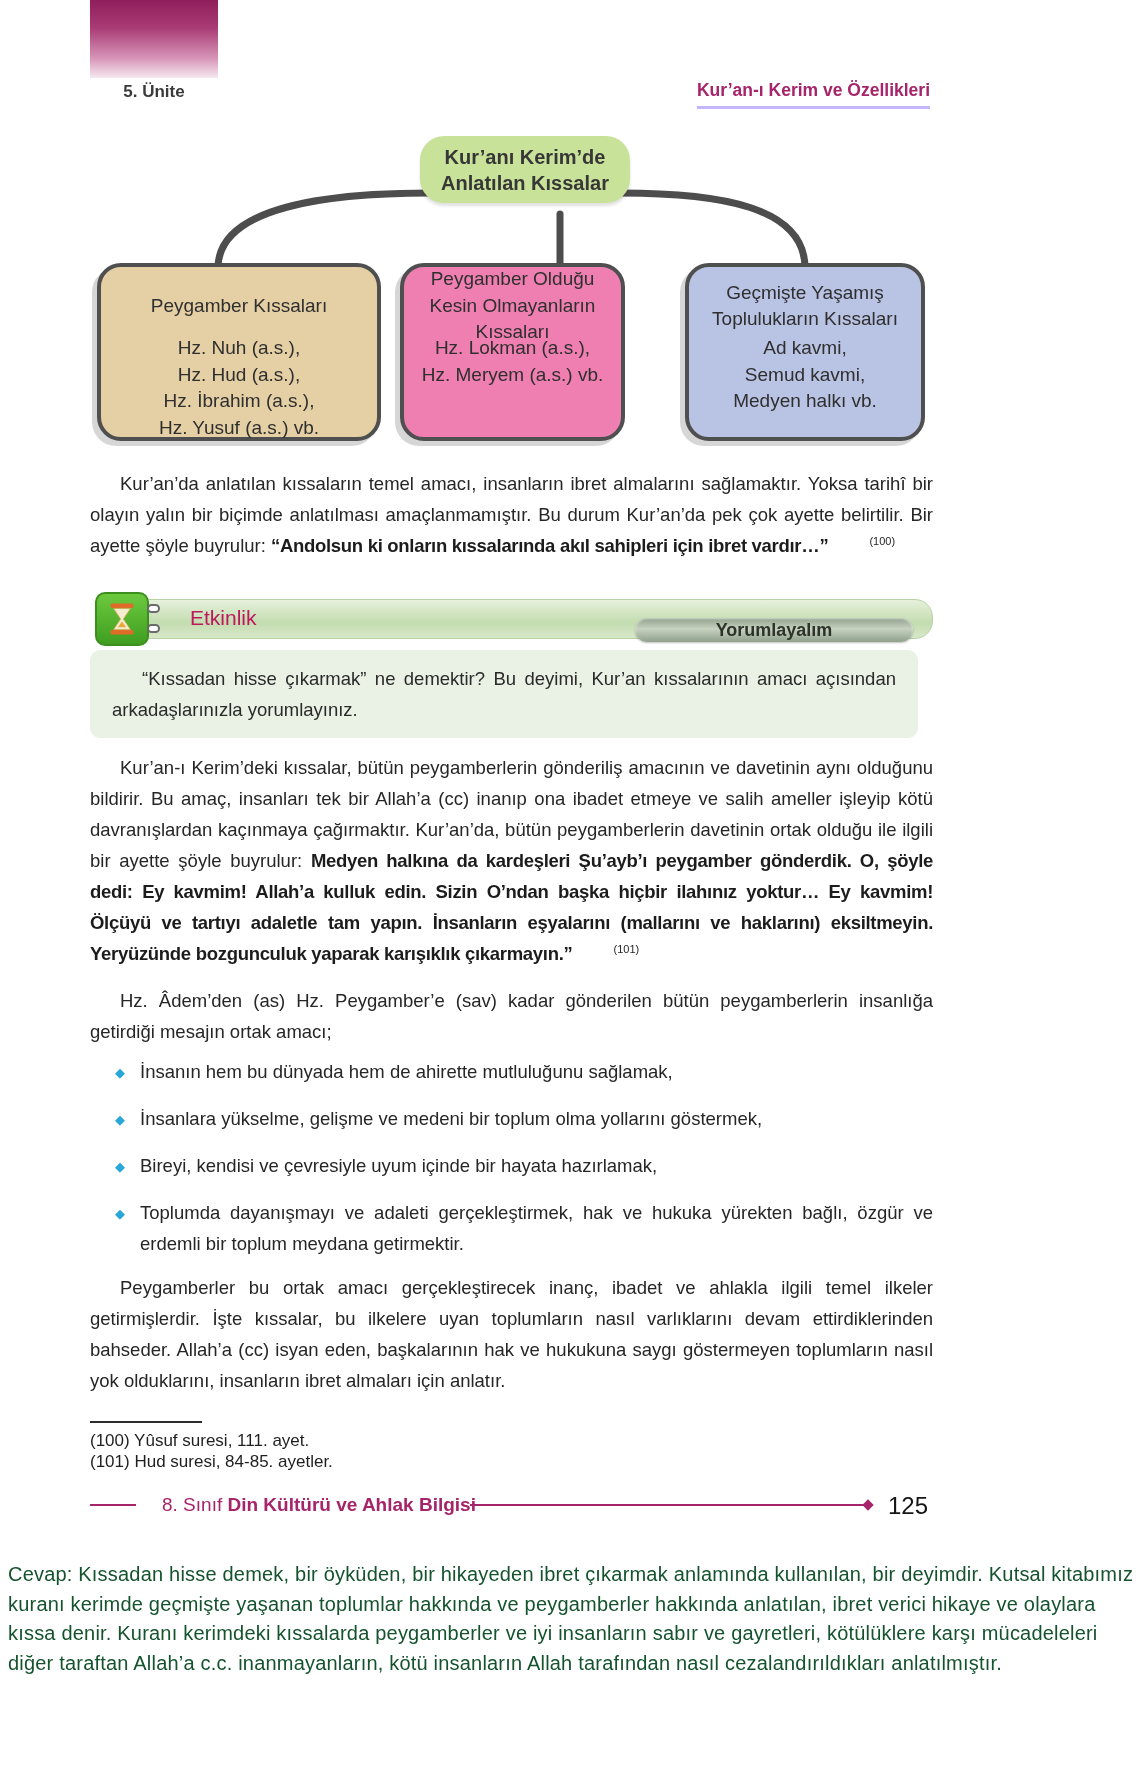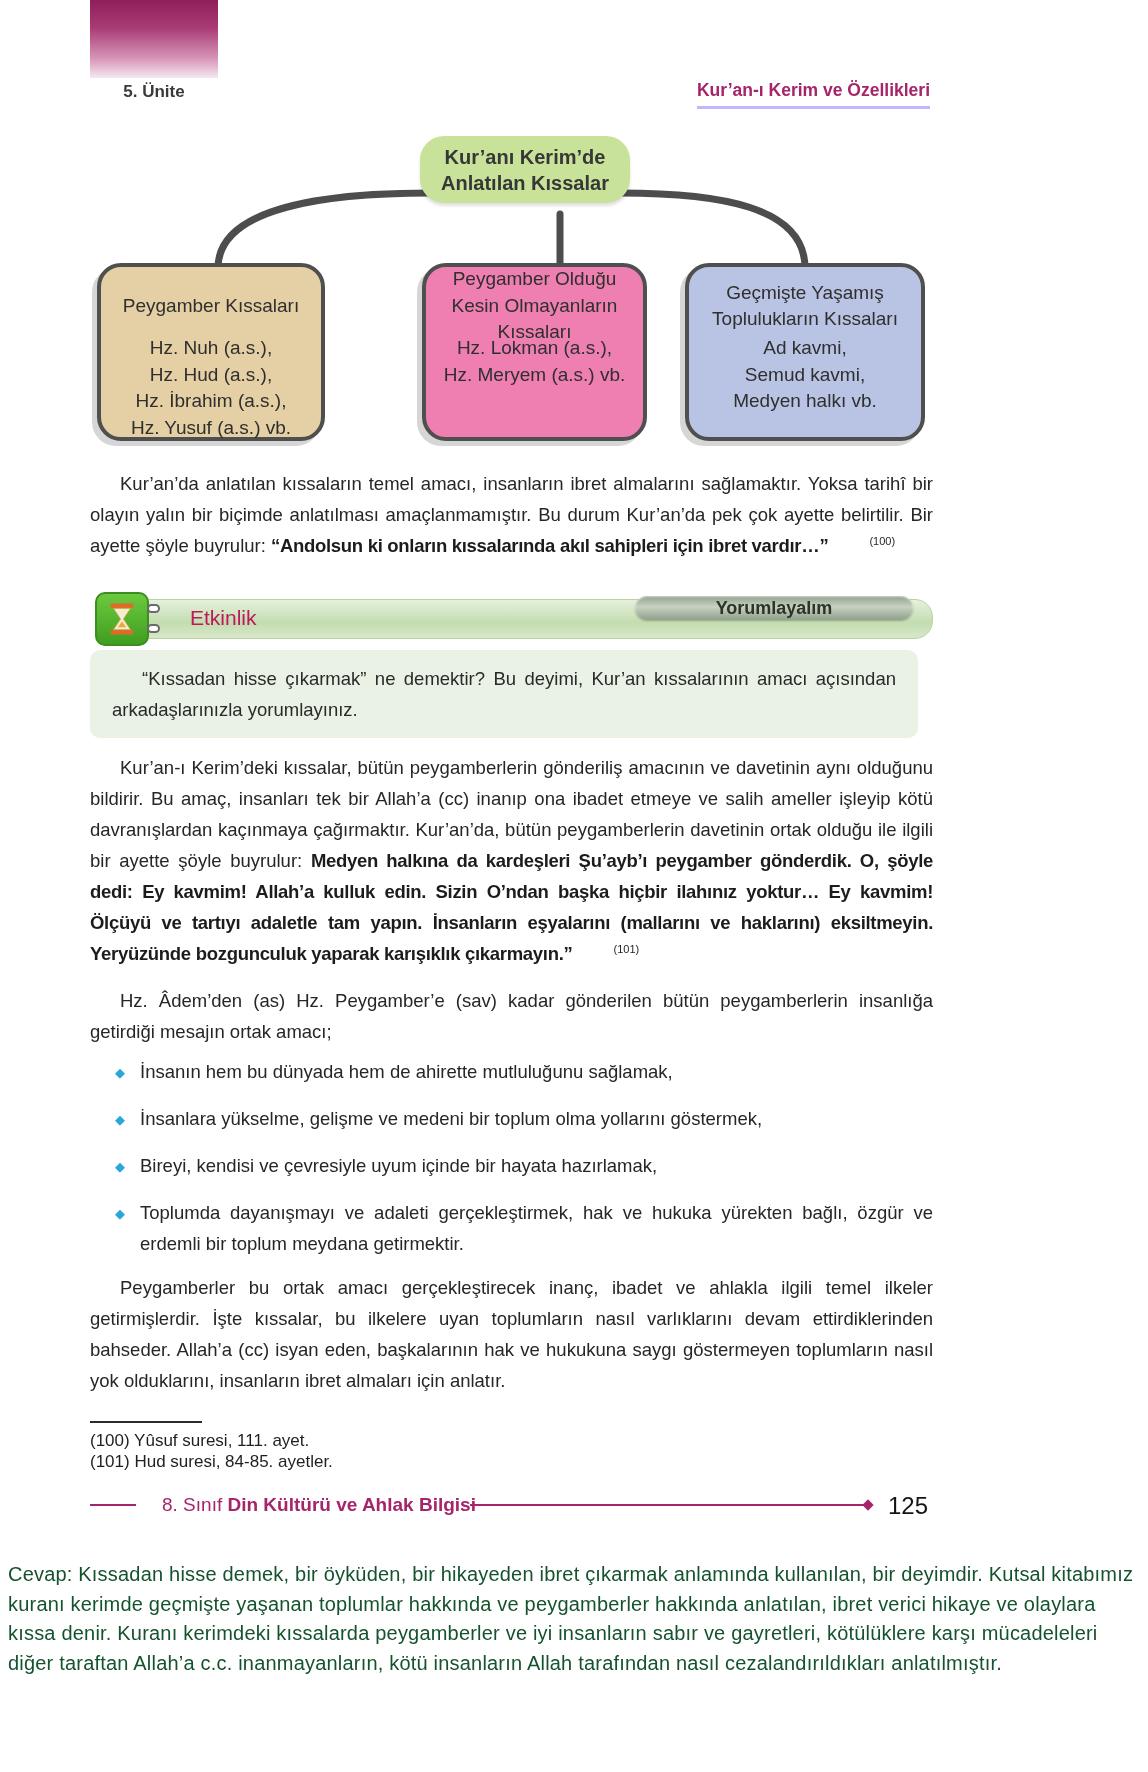--- a/index.html
+++ b/index.html
@@ -22,22 +22,22 @@
   .diagram { left:90px; top:118px; width:843px; height:330px; }
   .connectors { position:absolute; left:0; top:0; }
   .root-box { position:absolute; left:330px; top:18px; width:210px; height:67px;
     background:#c9e29a; border-radius:24px; display:flex; flex-direction:column;
     justify-content:center; text-align:center; font-weight:bold; font-size:20px;
     line-height:26px; color:#373737; box-shadow:0 3px 3px rgba(0,0,0,0.12); }
   .dbox { position:absolute; top:145px; height:178px; border:4px solid #4f4f4f;
     border-radius:24px; box-shadow:-5px 5px 0 rgba(120,120,120,0.30);
     text-align:center; font-size:19px; line-height:26.5px; color:#2f2f2f; padding-top:10px; }
   .dbox-title { height:58px; display:flex; align-items:center; justify-content:center; padding:0 8px; }
-  .dbox-tan  { left:7px;   width:228px; background:#e5cfa4; }
-  .dbox-pink { left:310px; width:225px; background:#ee7fb0;margin-left:22px; }
+  .dbox-tan  { left:7px;   width:284px; background:#e5cfa4; }
+  .dbox-pink { left:310px; width:225px; background:#ee7fb0; }
   .dbox-blue { left:595px; width:240px; background:#b9c3e3; }
 
   
   .body-text { left:90px; width:843px; font-size:18.5px; line-height:31px;
     text-align:justify; text-indent:30px; color:#262626; }
   .q { font-weight:bold; color:#1c1c1c; letter-spacing:-0.3px; }
   sup.ref { font-size:11px; vertical-align:super; line-height:0; letter-spacing:0;padding-left:41px; }
 
   
   .act-header { left:90px; top:592px; width:843px; height:54px; }
@@ -46,21 +46,21 @@
     background:linear-gradient(180deg,#e6f1dc 0%,#c3dcb0 60%,#d8e8ca 100%);
     border:1px solid #b7d3a3; }
   .act-icon { position:absolute; left:5px; top:0; width:54px; height:54px;
     background:linear-gradient(180deg,#6cc93e,#3f9e20); border:2px solid #3c8f1e;
     border-radius:10px; display:flex; align-items:center; justify-content:center; }
   .ring { position:absolute; left:57px; width:13px; height:9px; background:#ffffff;
     border:2.5px solid #6a6a6a; border-radius:5px; }
   .ring1 { top:12px; } .ring2 { top:32px; }
   .act-title { position:absolute; left:100px; top:14px; font-size:21px;
     font-weight:normal; color:#be185d; }
-  .act-tag { position:absolute; left:545px; top:4px; width:278px; height:24px;
+  .act-tag { position:absolute; left:545px; top:26px; width:278px; height:24px;
     border-radius:15px;
     background:linear-gradient(180deg,#8fa08c 0%,#c7d2c0 45%,#8fa08c 100%);
     display:flex; align-items:center; justify-content:center;
     font-weight:bold; font-size:18px; color:#2e332c;
     box-shadow:inset 0 1px 2px rgba(255,255,255,.6), 0 1px 2px rgba(0,0,0,.25); }
   .act-body { left:90px; top:650px; width:828px; min-height:86px;
     padding:13px 22px; background:#e9f2e4; border-radius:10px;
     font-size:18.5px; line-height:31px; text-align:justify; text-indent:30px; color:#2a2a2a; }
 
   

